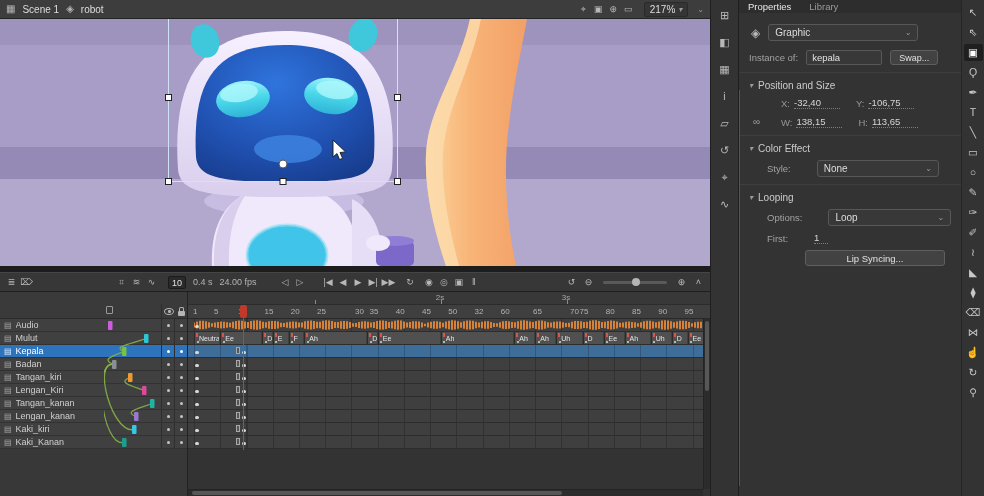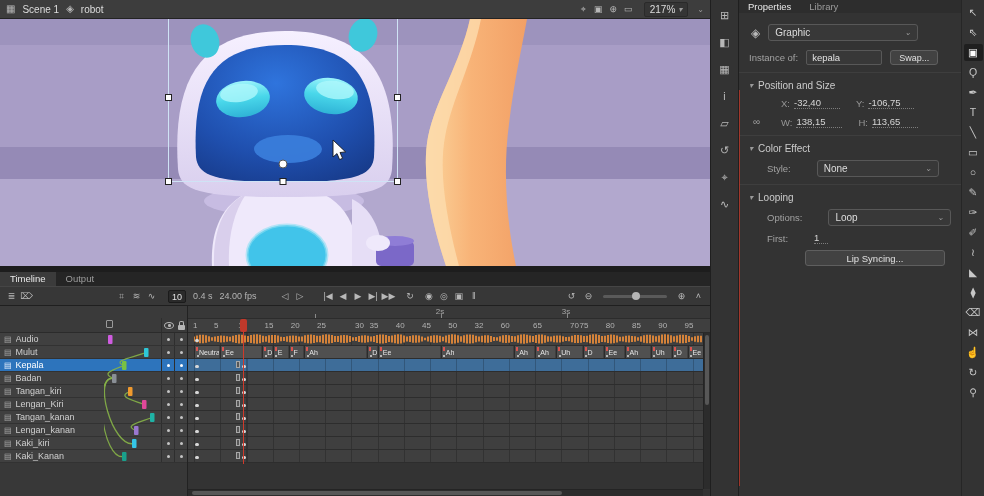--- a/index.html
+++ b/index.html
@@ -208,24 +208,20 @@
           </g>
           <circle cx="283" cy="145" r="4" fill="#fff" stroke="#555"></circle>
         </g>
         <path d="M 333,121 L 333,138 L 337,134.6 L 339.6,140.6 L 342.6,139.3 L 340,133.5 L 345.6,132.9 Z" fill="#fff" stroke="#1a1a1a" stroke-width="0.9"></path>
       </svg>
     </div>
 
     <div class="hdiv"></div>
 
     <div class="timeline">
-      <div class="tl-tabs">
-        <span class="tab active">Timeline</span>
-        <span class="tab">Output</span>
-      </div>
 
       <div class="tl-controls">
         <div class="tgrp tlc-left">
             <span class="tic">≣</span>
             <span class="tic">⌦</span>
           </div>
         <div class="tgrp tlc-view">
             <span class="tic">⌗</span>
             <span class="tic">≋</span>
             <span class="tic">∿</span>

